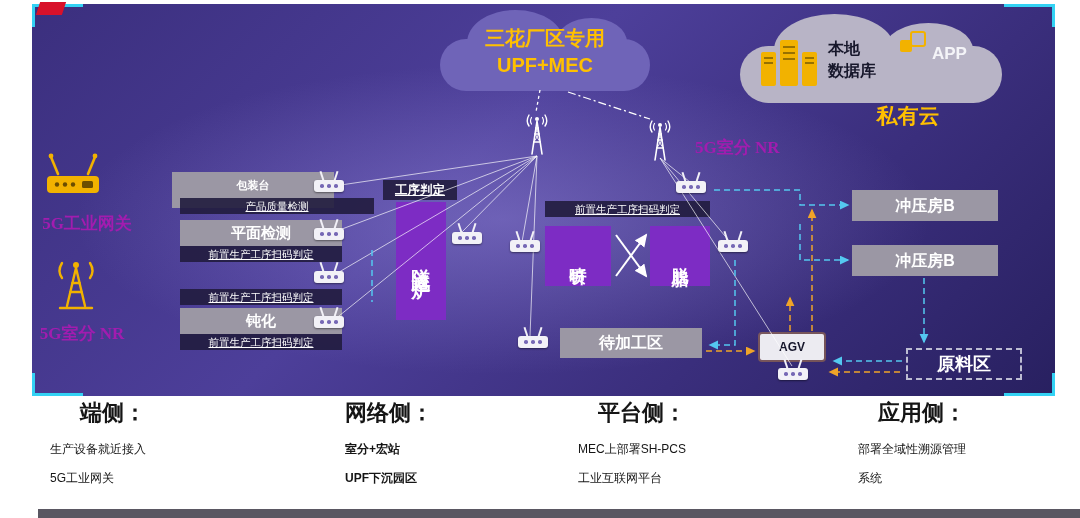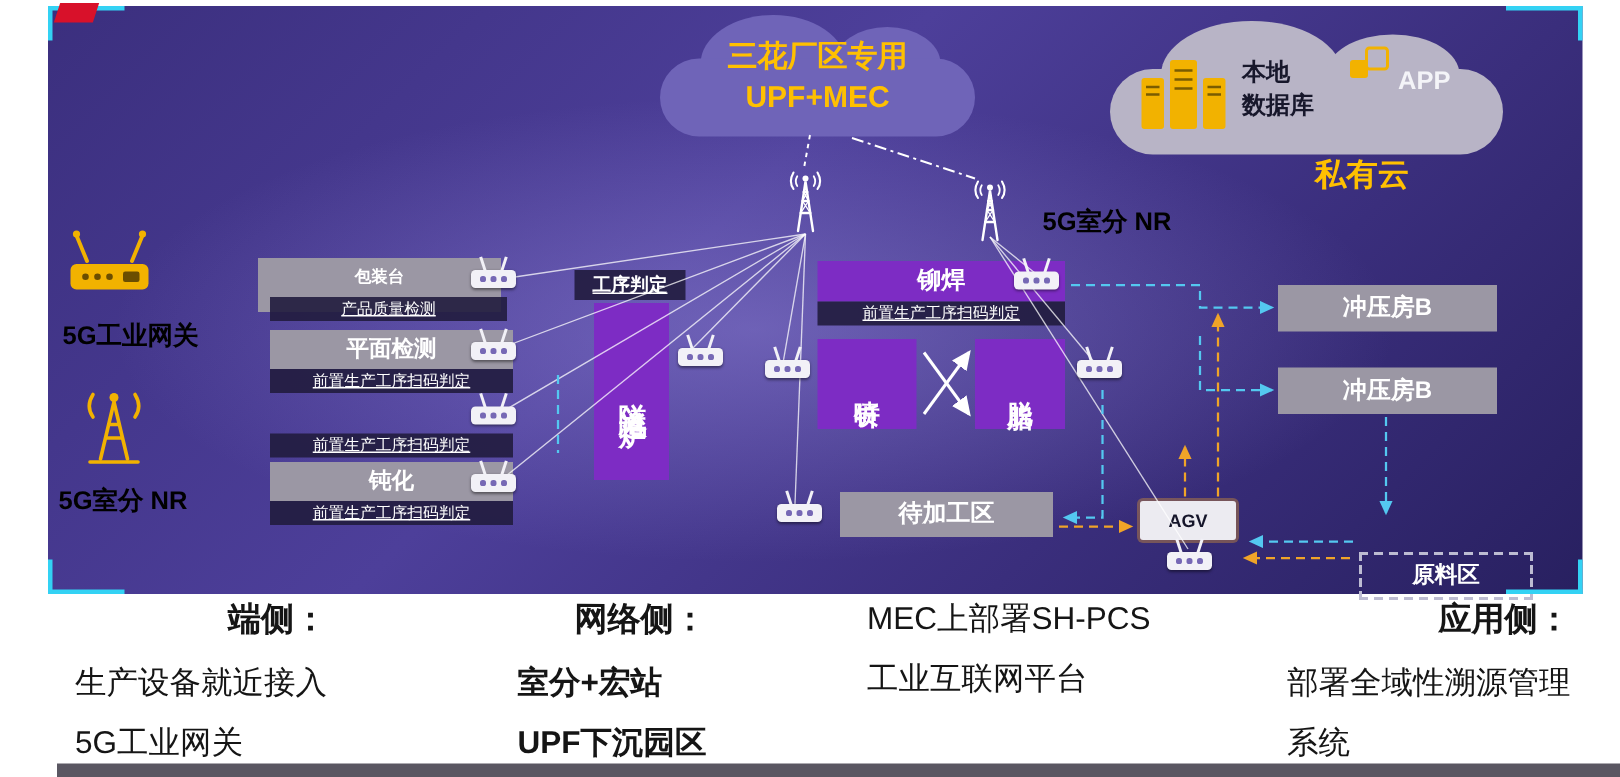--- a/index.html
+++ b/index.html
@@ -29,21 +29,21 @@
   .cloud .c-text{position:absolute;inset:0;z-index:2;display:flex;flex-direction:column;
                  align-items:center;justify-content:center;text-align:center;}
   .upf-line{color:#FFC000;font-weight:bold;font-size:20px;line-height:1.35;}
   .db-text{position:absolute;left:88px;top:24px;z-index:3;color:#17172b;font-weight:bold;
            font-size:16px;line-height:1.35;}
   .app-label{position:absolute;left:192px;top:30px;z-index:3;color:#f4f4f8;font-size:17px;font-weight:bold;}
   .priv-title{position:absolute;left:828px;top:102px;width:160px;text-align:center;color:#FFC000;
               font-size:21px;font-weight:bold;z-index:3;}
 
   
-  .wlabel{position:absolute;color:#000000;font-weight:bold;z-index:3;}
+  .wlabel{position:absolute;color:#a21caf;font-weight:bold;z-index:3;font-family:Liberation Serif, serif;}
 
   
   .box{position:absolute;color:#fff;font-weight:bold;text-align:center;z-index:3;}
   .box-gray{background:#9b97a4;}
   .box-purple{background:#7d2cc4;}
   .note-bar{position:absolute;background:rgba(33,28,62,0.9);color:#fff;font-size:10.5px;
             font-weight:normal;text-align:center;z-index:3;}
   .note-bar span{text-decoration:underline;}
   .vtext{writing-mode:vertical-rl;text-orientation:upright;display:inline-block;}
   .raw-box{position:absolute;border:2px dashed #bdbcd2;color:#fff;font-weight:bold;
@@ -59,21 +59,21 @@
   .ap::after{right:7px;transform:rotate(18deg);}
   .ap i{position:absolute;left:6px;top:4px;width:3.5px;height:3.5px;border-radius:50%;background:#7668b5;
         box-shadow:7px 0 0 #7668b5,14px 0 0 #7668b5;}
 
   .icon-abs{position:absolute;z-index:3;}
   .wires{position:absolute;left:0;top:0;width:1080px;height:518px;z-index:5;pointer-events:none;}
 
   
   .footer-col{position:absolute;top:398px;color:#151515;z-index:2;}
   .footer-col h3{margin:0 0 13px 0;font-size:22px;font-weight:bold;text-align:right;}
-  .footer-col p{margin:0 0 12px 0;font-size:21px;}
+  .footer-col p{margin:0 0 12px 0;font-size:12px;}
   .footer-col.bold p{font-weight:bold;}
   .bottom-strip{position:absolute;left:38px;top:509px;width:1042px;height:9px;background:#5a5762;}
 </style>
 </head>
 <body>
 
 <div class="stage">
 
   <svg width="0" height="0" style="position:absolute" aria-hidden="true">
     <defs>
@@ -163,21 +163,21 @@
       <path d="M20.5 36 H31.5 M22.5 27 H29.5"></path>
       <path d="M12 22 Q7 15 12 7"></path>
         <path d="M40 22 Q45 15 40 7"></path>
       <path d="M10 52 H42"></path>
     </g>
     <circle cx="26" cy="9" r="3" fill="#F2B200"></circle>
   </svg>
   <div class="wlabel" style="left:22px;top:322px;width:120px;text-align:center;font-size:17px;">5G室分 NR</div>
 
   <div class="box box-gray" style="left:172px;top:172px;width:162px;height:36px;line-height:26px;font-size:11px;">包装台</div>
-  <div class="note-bar" style="left:180px;top:198px;width:158px;height:16px;line-height:16px;"><span>产品质量检测</span></div>
+  <div class="note-bar" style="left:180px;top:198px;width:194px;height:16px;line-height:16px;"><span>产品质量检测</span></div>
   <div class="ap" style="left:314px;top:180px;">
       <i></i>
     </div>
 
   <div class="box box-gray" style="left:180px;top:220px;width:162px;height:26px;line-height:26px;font-size:15px;">平面检测</div>
   <div class="note-bar" style="left:180px;top:246px;width:162px;height:16px;line-height:16px;"><span>前置生产工序扫码判定</span></div>
   <div class="ap" style="left:314px;top:228px;">
       <i></i>
     </div>
 
@@ -193,21 +193,20 @@
     </div>
 
   <div class="note-bar" style="left:383px;top:180px;width:74px;height:20px;line-height:20px;font-size:12.5px;font-weight:bold;"><span>工序判定</span></div>
   <div class="box box-purple" style="left:396px;top:202px;width:50px;height:118px;display:flex;align-items:center;justify-content:center;font-size:19px;">
     <span class="vtext" style="letter-spacing:5px;">隧道炉</span>
   </div>
   <div class="ap" style="left:452px;top:232px;">
       <i></i>
     </div>
 
-  <div class="box box-purple" style="left:545px;top:174px;width:165px;height:27px;line-height:27px;font-size:16px;">铆焊</div>
   <div class="ap" style="left:676px;top:181px;">
       <i></i>
     </div>
   <div class="note-bar" style="left:545px;top:201px;width:165px;height:16px;line-height:16px;"><span>前置生产工序扫码判定</span></div>
 
   <div class="box box-purple" style="left:545px;top:226px;width:66px;height:60px;display:flex;align-items:center;justify-content:center;font-size:17px;">
     <span class="vtext" style="letter-spacing:3px;">喷钎</span>
   </div>
   <div class="box box-purple" style="left:650px;top:226px;width:60px;height:60px;display:flex;align-items:center;justify-content:center;font-size:17px;">
     <span class="vtext" style="letter-spacing:3px;">脱脂</span>
@@ -224,21 +223,21 @@
       <i></i>
     </div>
 
   <div class="agv-box" style="left:760px;top:334px;width:64px;height:26px;line-height:26px;font-size:12px;">AGV</div>
   <div class="ap" style="left:778px;top:368px;">
       <i></i>
     </div>
 
   <div class="box box-gray" style="left:852px;top:190px;width:146px;height:31px;line-height:31px;font-size:16px;">冲压房B</div>
   <div class="box box-gray" style="left:852px;top:245px;width:146px;height:31px;line-height:31px;font-size:16px;">冲压房B</div>
-  <div class="raw-box" style="left:906px;top:348px;width:112px;height:28px;line-height:28px;font-size:15px;margin-top:20px;">原料区</div>
+  <div class="raw-box" style="left:906px;top:348px;width:112px;height:28px;line-height:28px;font-size:18px;">原料区</div>
 
   <svg class="wires" viewBox="0 0 1080 518">
     <defs>
       <marker id="aw" markerWidth="7" markerHeight="7" refX="5.5" refY="3" orient="auto">
           <path d="M0 0 L6.5 3 L0 6 Z" fill="#ffffff"></path>
         </marker>
       <marker id="ac" markerWidth="7" markerHeight="7" refX="5.5" refY="3" orient="auto">
           <path d="M0 0 L6.5 3 L0 6 Z" fill="#54c8f0"></path>
         </marker>
       <marker id="ao" markerWidth="7" markerHeight="7" refX="5.5" refY="3" orient="auto">
@@ -290,20 +289,21 @@
     <h3>端侧：</h3>
     <p>生产设备就近接入</p>
     <p>5G工业网关</p>
   </div>
   <div class="footer-col bold" style="left:345px;">
     <h3>网络侧：</h3>
     <p>室分+宏站</p>
     <p>UPF下沉园区</p>
   </div>
   <div class="footer-col" style="left:578px;">
+    <h3>平台侧：</h3>
     <p>MEC上部署SH-PCS</p>
     <p>工业互联网平台</p>
   </div>
   <div class="footer-col" style="left:858px;">
     <h3>应用侧：</h3>
     <p>部署全域性溯源管理</p>
     <p>系统</p>
   </div>
 
   <div class="bottom-strip"></div>

